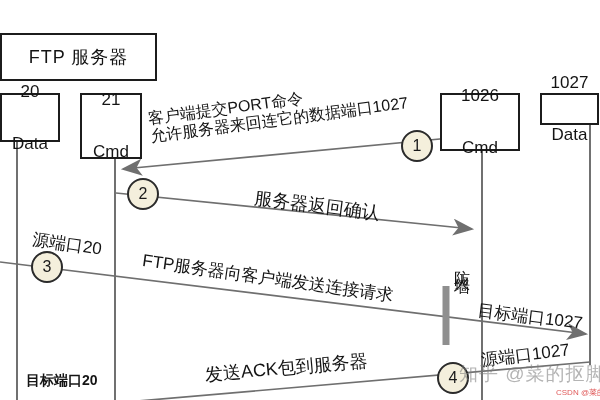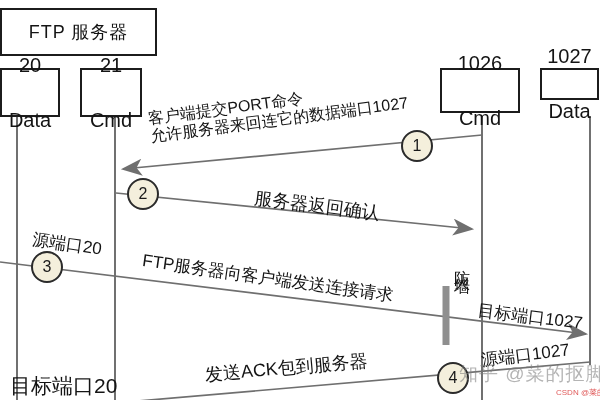--- a/index.html
+++ b/index.html
@@ -6,24 +6,24 @@
   #stage {
     position:relative; width:600px; height:400px; overflow:hidden;
     background:#ffffff;
     font-family:"Liberation Sans","DejaVu Sans",sans-serif;
     color:#141414;
   }
   #wires { position:absolute; left:0; top:0; width:600px; height:400px; z-index:1; }
   .box {
     position:absolute; box-sizing:border-box; border:2px solid #1c1c1c; background:#ffffff;
     display:flex; flex-direction:column; align-items:center; justify-content:center;
-    text-align:center; z-index:2; line-height:1.15;
+    text-align:center; z-index:2; line-height:1.15;margin-top:25px;
   }
   .title-box { font-size:18px; letter-spacing:1px; }
-  .port-box { font-size:20px;gap:32px; }
+  .port-box { font-size:17px;gap:32px; }
   .lbl { position:absolute; white-space:nowrap; z-index:3; }
   .circle {
     position:absolute; width:28px; height:28px; border-radius:50%;
     background:#f4efdc; border:2px solid #2b2b2b; box-sizing:content-box;
     display:flex; align-items:center; justify-content:center;
     font-size:16px; color:#1a1a1a; z-index:5;
   }
   .fw-label {
     position:absolute; writing-mode:vertical-rl; text-orientation:upright;
     font-size:16px; letter-spacing:4px; z-index:3;
@@ -63,26 +63,26 @@
   </svg>
 
   <div class="box title-box" style="left:0px; top:8px; width:157px; height:48px;">
     <span>FTP 服务器</span>
   </div>
 
   <div class="box port-box" style="left:0px; top:68px; width:60px; height:49px;">
     <div>20</div>
     <div>Data</div>
   </div>
-  <div class="box port-box" style="left:80px; top:68px; width:62px; height:49px;">
+  <div class="box port-box" style="left:80px; top:68px; width:62px; height:66px;">
     <div>21</div>
     <div>Cmd</div>
   </div>
 
-  <div class="box port-box" style="left:440px; top:68px; width:80px; height:45px;">
+  <div class="box port-box" style="left:440px; top:68px; width:80px; height:58px;">
     <div>1026</div>
     <div>Cmd</div>
   </div>
   <div class="box port-box" style="left:540px; top:68px; width:59px; height:32px;">
     <div>1027</div>
     <div>Data</div>
   </div>
 
   <div class="lbl" style="left:147px; top:110px; font-size:16px; line-height:1.1; transform:rotate(-7.5deg); transform-origin:left top;">
     <div>客户端提交PORT命令</div>
@@ -90,21 +90,21 @@
   </div>
 
   <div class="lbl" style="left:256px; top:186px; font-size:18px; transform:rotate(7deg); transform-origin:left top;">服务器返回确认</div>
 
   <div class="lbl" style="left:34px; top:228px; font-size:17px; transform:rotate(8deg); transform-origin:left top;">源端口20</div>
   <div class="lbl" style="left:144px; top:249px; font-size:17px; transform:rotate(8deg); transform-origin:left top;">FTP服务器向客户端发送连接请求</div>
   <div class="lbl" style="left:479px; top:299px; font-size:17px; transform:rotate(7deg); transform-origin:left top;">目标端口1027</div>
 
   <div class="lbl" style="left:480px; top:349px; font-size:17px; transform:rotate(-7deg); transform-origin:left top;">源端口1027</div>
   <div class="lbl" style="left:204px; top:363px; font-size:18px; transform:rotate(-5deg); transform-origin:left top;">发送ACK包到服务器</div>
-  <div class="lbl" style="left:10px; top:372px; font-size:21px;">目标端口20</div>
+  <div class="lbl" style="left:26px; top:372px; font-size:14px;font-weight:bold;">目标端口20</div>
 
   <div class="fw-label" style="left:451px; top:257px;">防火墙</div>
 
   <div class="circle" style="left:401px; top:130px;">
     <span>1</span>
   </div>
   <div class="circle" style="left:127px; top:178px;">
     <span>2</span>
   </div>
   <div class="circle" style="left:31px; top:251px;">

